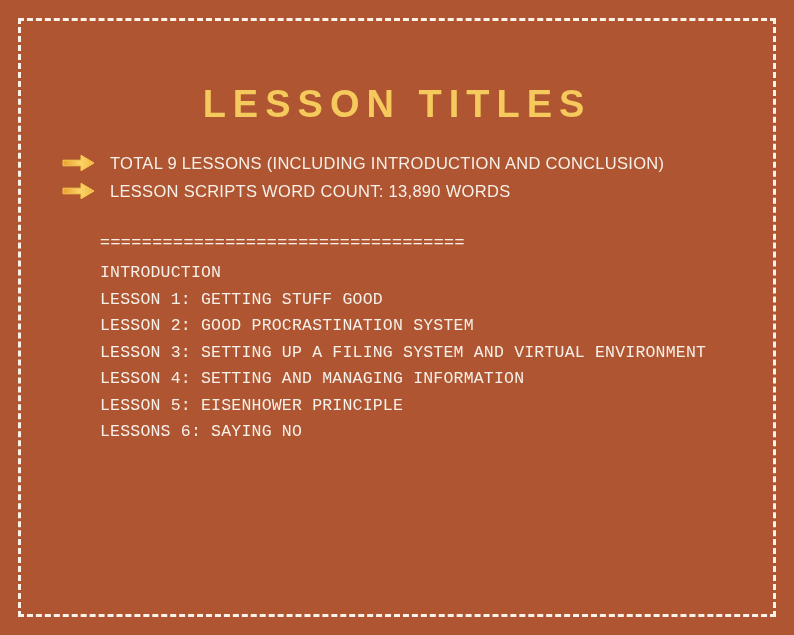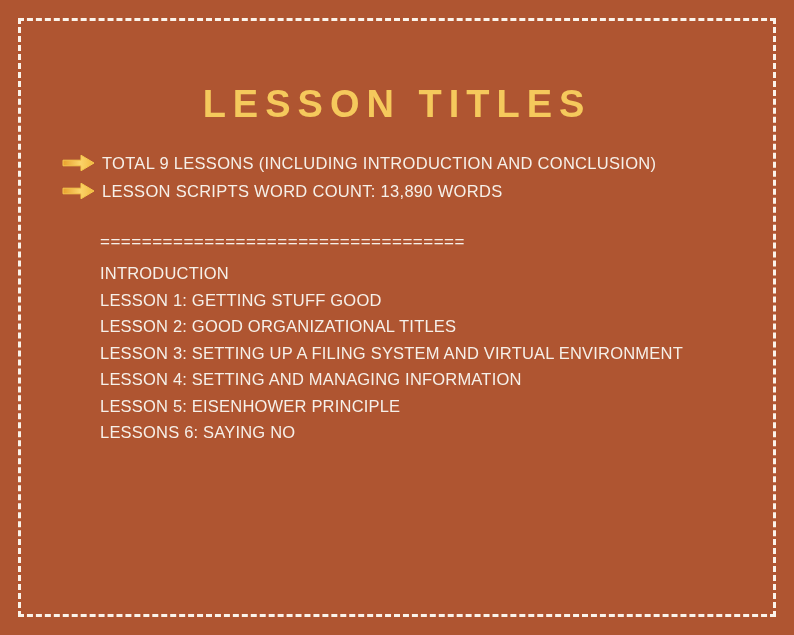--- a/index.html
+++ b/index.html
@@ -65,20 +65,21 @@
     left: 62px;
     top: 146px;
     width: 700px;
   }
 
   .bullet-row {
     display: flex;
     align-items: center;
     height: 26px;
     margin-bottom: 2px;
+    gap: 8px;
   }
 
   .arrow-icon {
     width: 34px;
     height: 20px;
     flex: 0 0 34px;
     display: block;
     margin-right: 6px;
   }
 
@@ -108,21 +109,21 @@
     font-family: "Liberation Sans", sans-serif;
     margin-bottom: 5px;
   }
 
   .list-item {
     color: #F6F0E9;
     font-size: 16.5px;
     letter-spacing: 0.2px;
     line-height: 26.5px;
     white-space: nowrap;
-    font-family: Liberation Sans, sans-serif;
+    font-family: Liberation Mono, monospace;
   }
 </style>
 </head>
 <body>
 
 <div class="slide">
 
   <div class="frame"></div>
 
   <div class="content">
@@ -164,21 +165,21 @@
       </div>
 
     </div>
 
     <div class="list-block">
 
       <div class="separator">===================================</div>
 
       <div class="list-item">INTRODUCTION</div>
       <div class="list-item">LESSON 1: GETTING STUFF GOOD</div>
-      <div class="list-item">LESSON 2: GOOD ORGANIZATIONAL TITLES</div>
+      <div class="list-item">LESSON 2: GOOD PROCRASTINATION SYSTEM</div>
       <div class="list-item">LESSON 3: SETTING UP A FILING SYSTEM AND VIRTUAL ENVIRONMENT</div>
       <div class="list-item">LESSON 4: SETTING AND MANAGING INFORMATION</div>
       <div class="list-item">LESSON 5: EISENHOWER PRINCIPLE</div>
       <div class="list-item">LESSONS 6: SAYING NO</div>
 
     </div>
 
   </div>
 </div>
 

